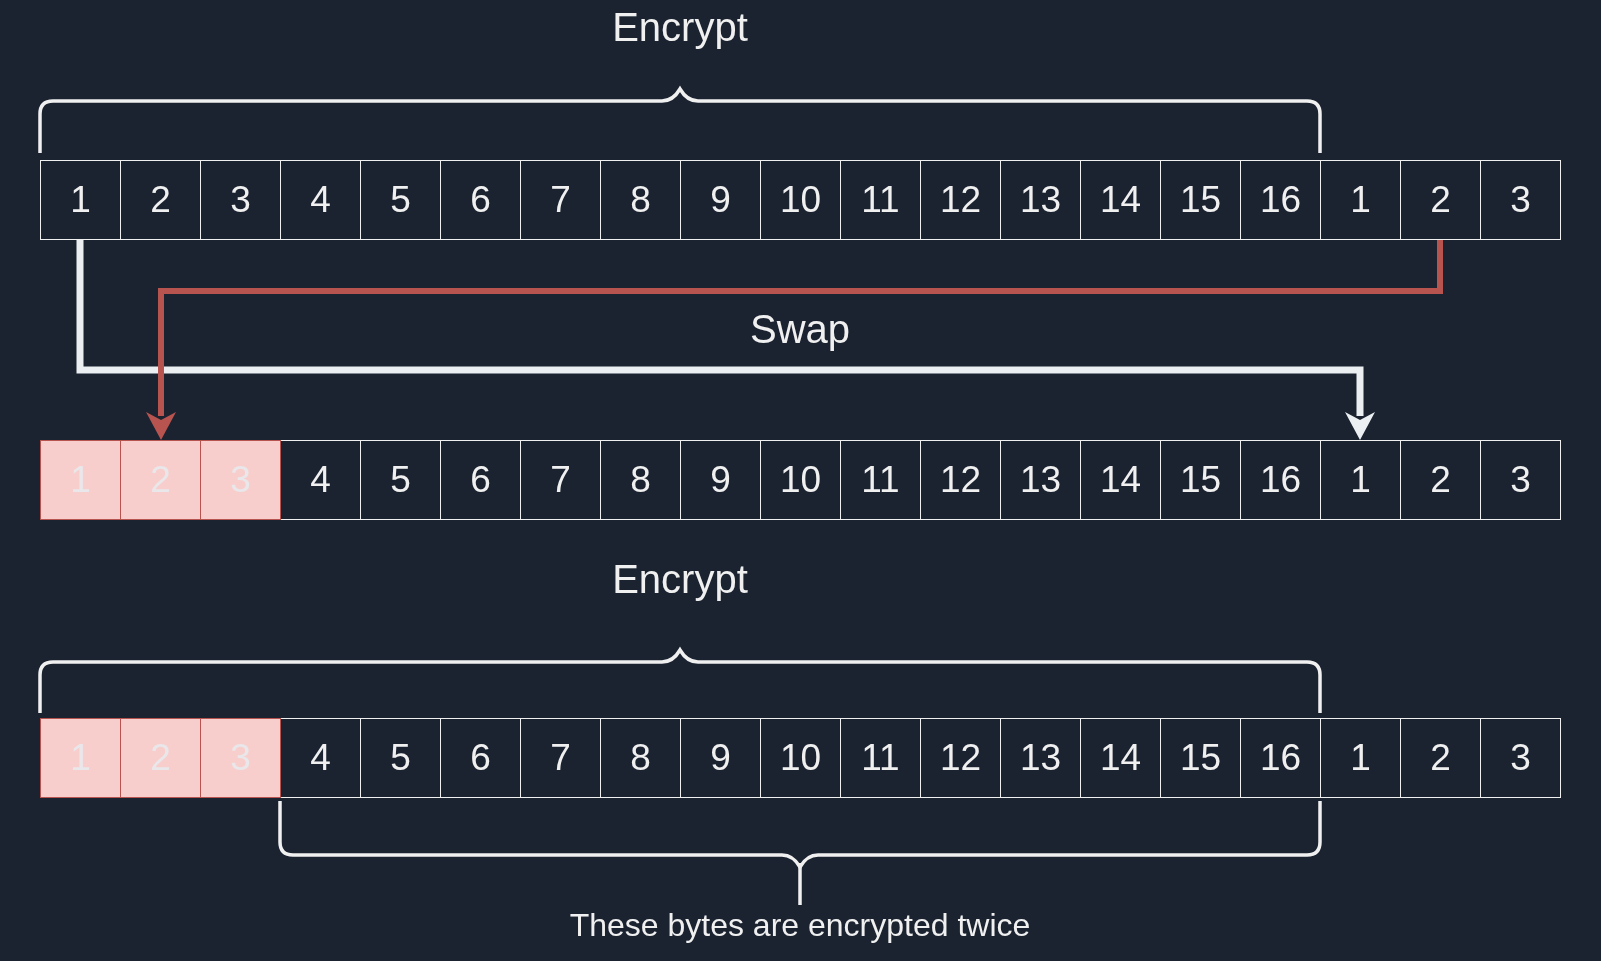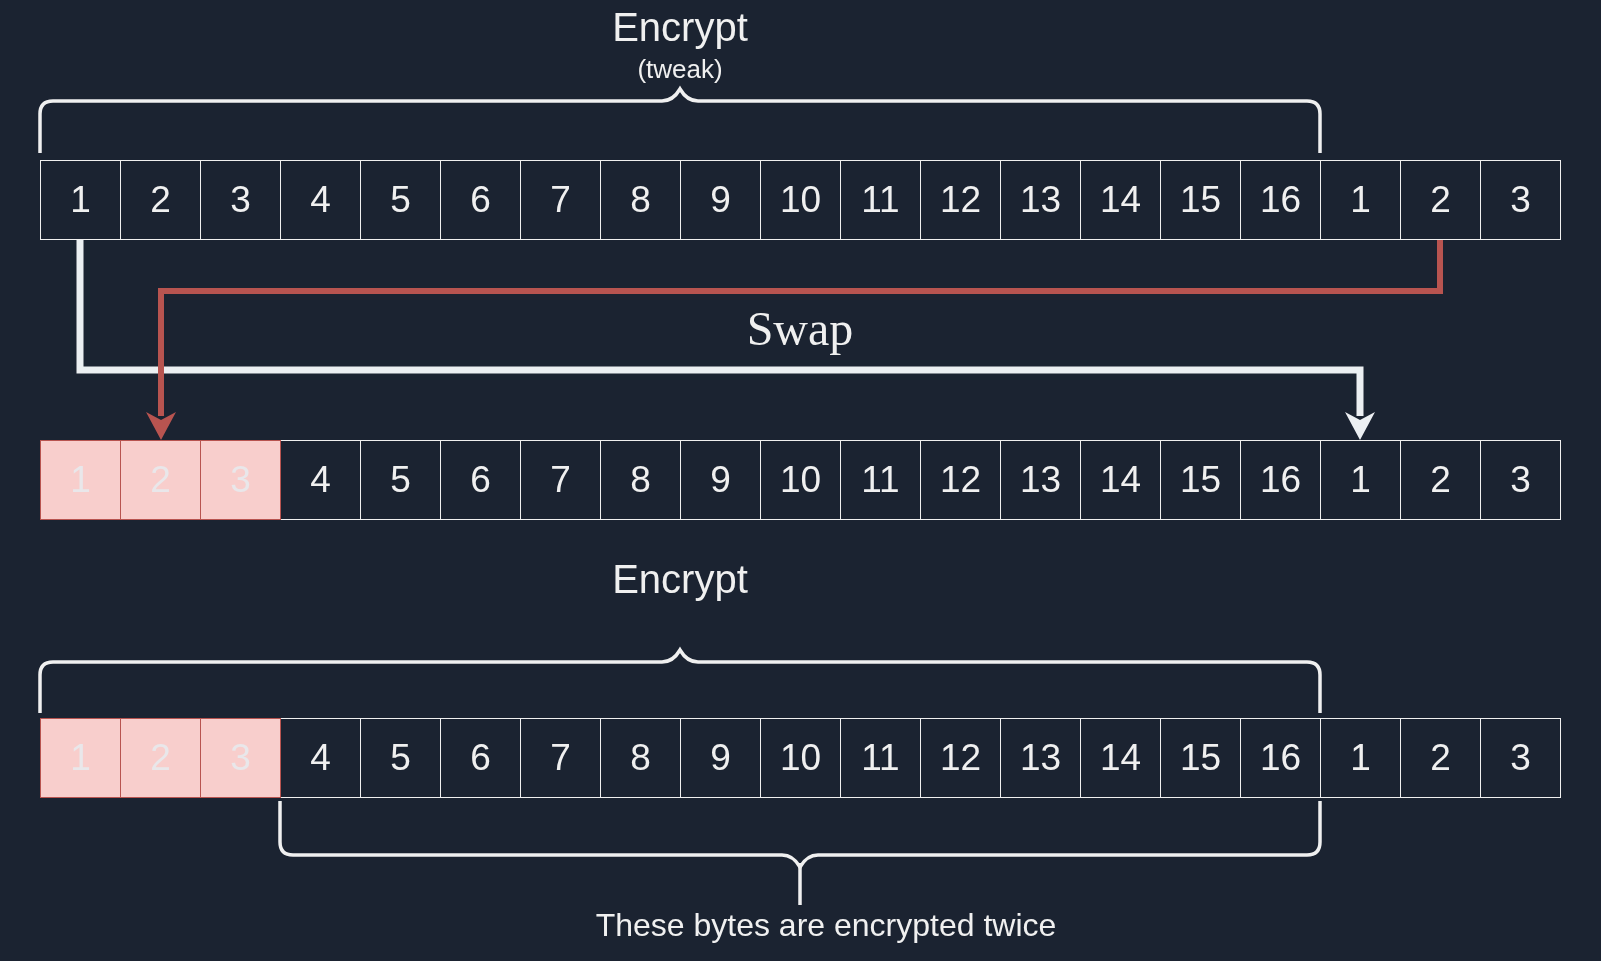--- a/index.html
+++ b/index.html
@@ -37,32 +37,31 @@
     z-index:2;
   }
 
   .caption{
     position:absolute;text-align:center;
     color:var(--label-text,#f0f0f0);
   }
   .caption .title{font-size:40px;line-height:46px;}
   .caption .subtitle{font-size:26px;line-height:30px;margin-top:4px;}
   .cap-encrypt-top{left:480px;top:4px;width:400px;}
-  .cap-swap{left:650px;top:306px;width:300px;font-size:48px;line-height:46px;font-family:Liberation Serif, serif;}
+  .cap-swap{left:650px;top:306px;width:300px;font-size:40px;line-height:46px;}
   .cap-encrypt-bottom{left:480px;top:556px;width:400px;}
-  .cap-footnote{left:476px;top:906px;width:700px;font-size:32px;line-height:38px;}
+  .cap-footnote{left:450px;top:906px;width:700px;font-size:32px;line-height:38px;}
 </style>
 </head>
 <body>
 
 <div class="stage">
 
   <div class="caption cap-encrypt-top">
     <div class="title">Encrypt</div>
-    <div class="subtitle">(tweak)</div>
   </div>
 
   <div class="caption cap-swap">Swap</div>
 
   <div class="caption cap-encrypt-bottom">
     <div class="title">Encrypt</div>
   </div>
 
   <div class="caption cap-footnote">These bytes are encrypted twice</div>
 

